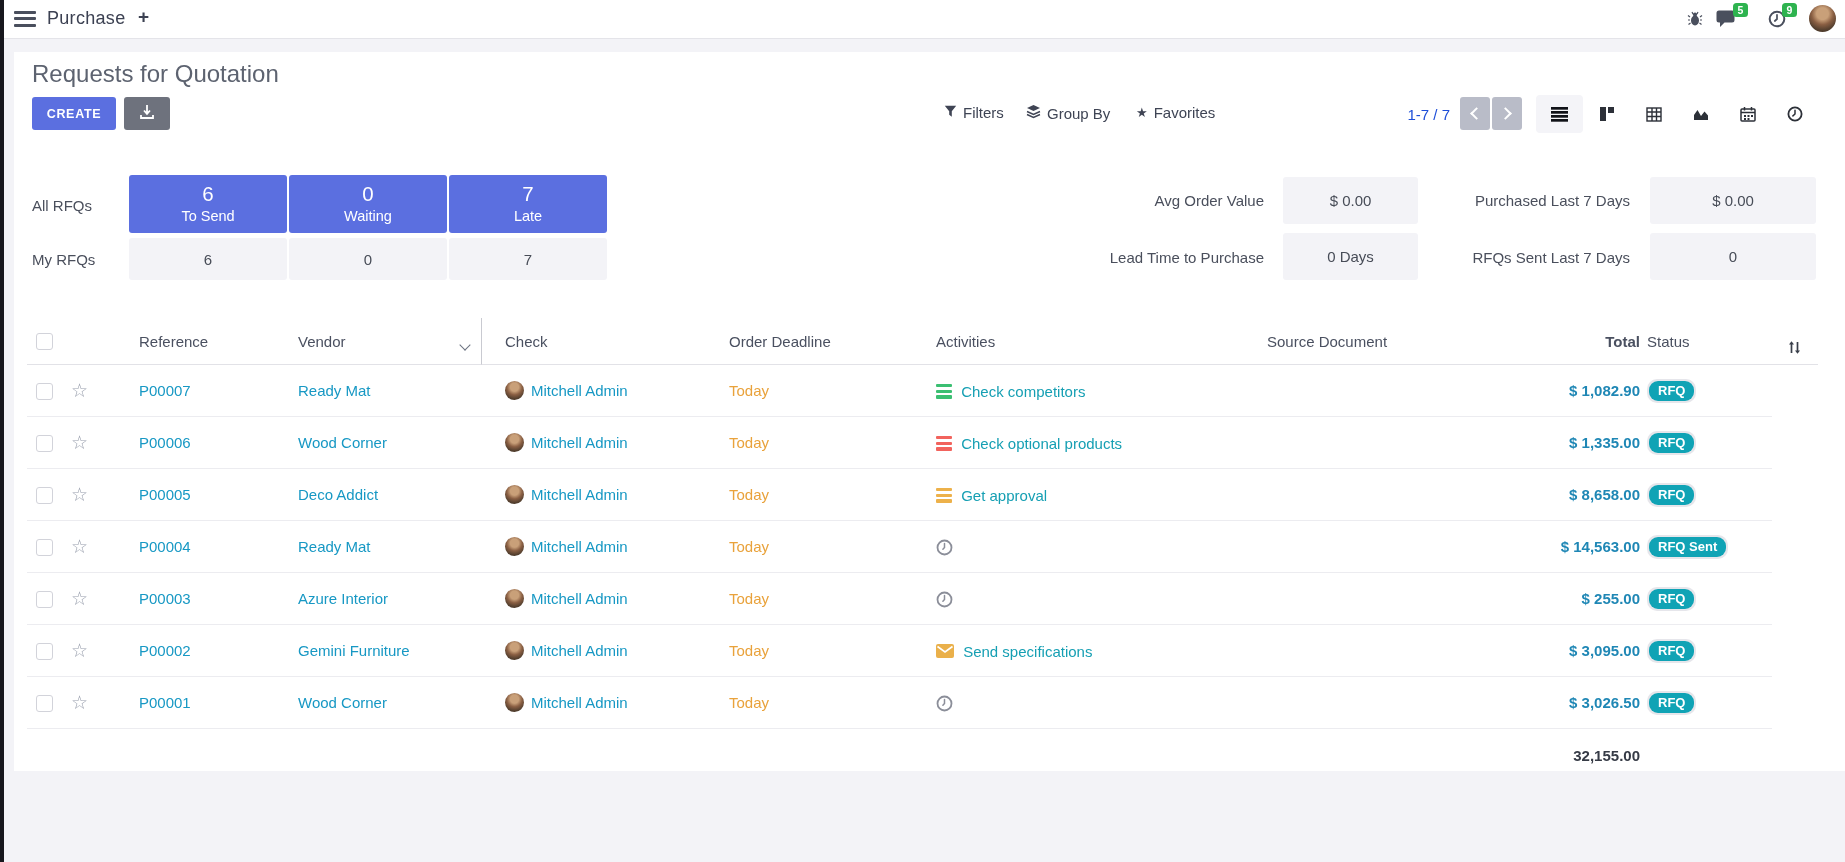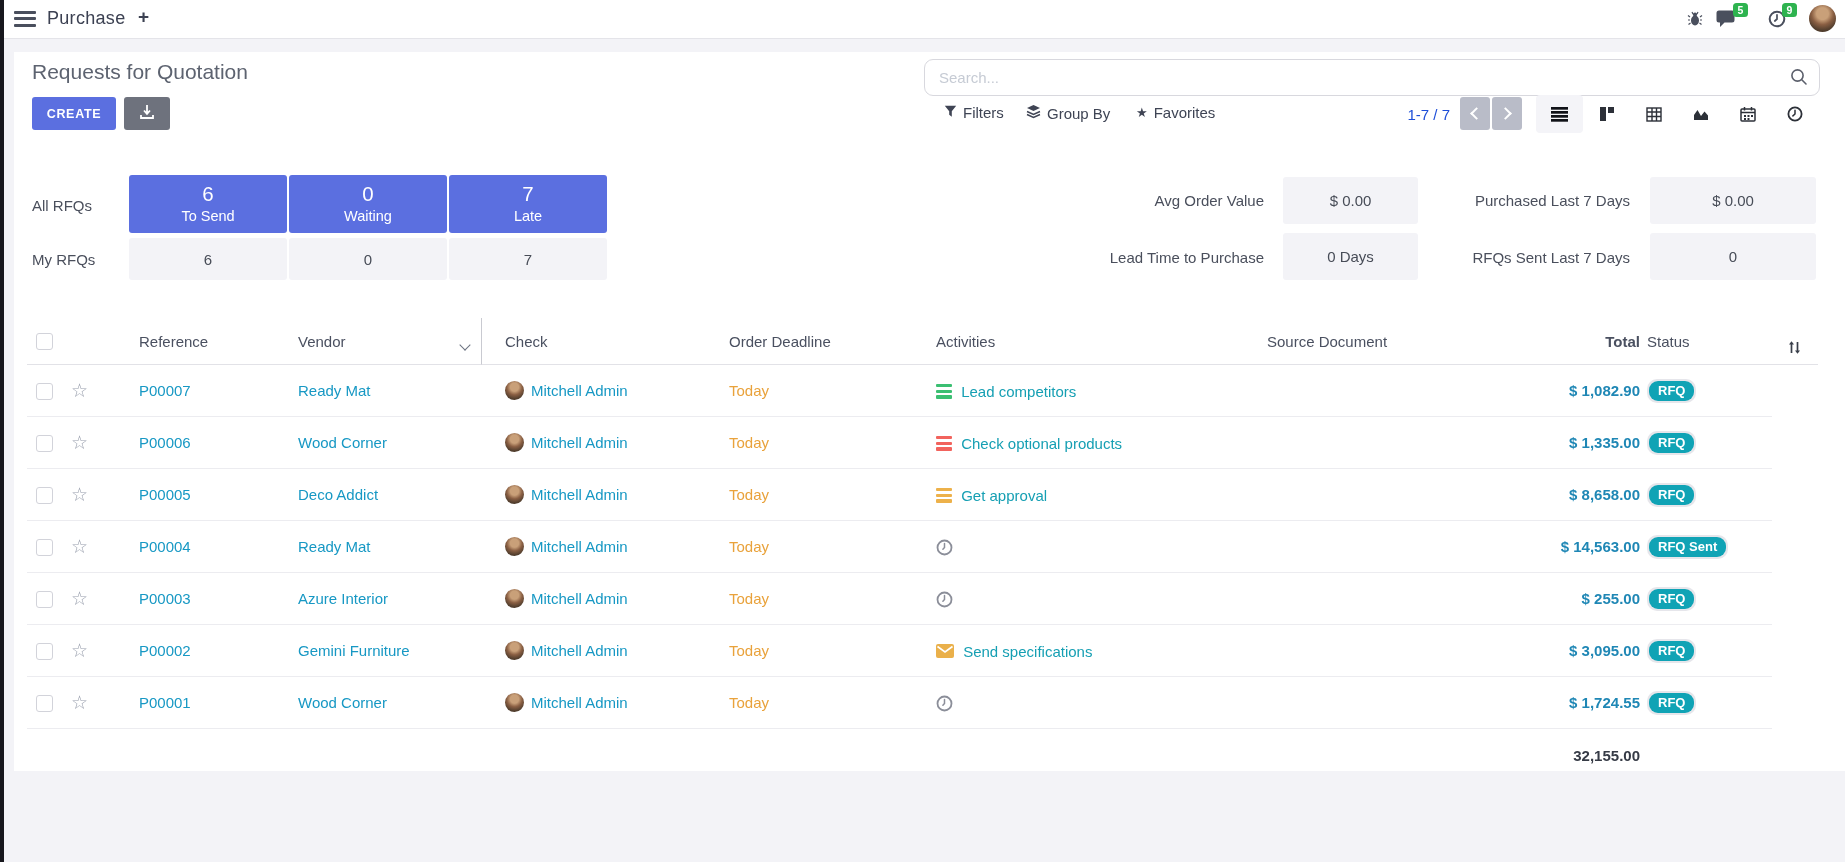--- a/index.html
+++ b/index.html
@@ -16,21 +16,21 @@
   .tb-icon{position:absolute;top:10px;cursor:pointer;}
   .tb-badge{position:absolute;top:3px;background:#2eb34f;color:#fff;font-size:10.5px;font-weight:bold;
             padding:1px 4.5px;border-radius:3.5px;z-index:2;line-height:12px;}
   .tb-avatar{position:absolute;left:1809px;top:5px;width:27px;height:27px;border-radius:50%;cursor:pointer;
      background:radial-gradient(circle at 50% 32%,#c9a079 0 26%,#8a5f43 48%,#55402f 72%,#33281e 100%);}
 
   
   .card{position:absolute;left:14px;top:52px;right:0;height:719px;background:#fff;}
 
   
-  .pagetitle{position:absolute;left:32px;top:60px;font-size:21px;color:#5d6370;}
+  .pagetitle{position:absolute;left:32px;top:60px;font-size:24px;color:#5d6370;}
   .searchwrap{position:absolute;left:924px;top:59px;width:894px;height:35px;border:1px solid #d8d8de;border-radius:9px;background:#fff;}
   .searchwrap input{position:absolute;left:0;top:0;width:100%;height:100%;border:none;outline:none;background:transparent;
      padding:0 40px 0 14px;font-family:"Liberation Sans",sans-serif;font-size:15px;color:#333;caret-color:#222;box-sizing:border-box;}
   .searchwrap input::placeholder{color:#c6cbd4;}
   .search-glass{position:absolute;right:11px;top:8px;}
 
   .btn-create{position:absolute;left:32px;top:97px;width:84px;height:33px;background:#5b6fe0;color:#fff;border:none;border-radius:3px;
      font-family:"Liberation Sans",sans-serif;font-size:12.5px;font-weight:bold;letter-spacing:.7px;cursor:pointer;}
   .btn-export{position:absolute;left:124px;top:97px;width:46px;height:33px;background:#6e727d;border:none;border-radius:3px;cursor:pointer;
      display:flex;align-items:center;justify-content:center;}
@@ -142,29 +142,20 @@
       <path d="M9 4.8 V9 L6.8 11" stroke="#4a4f5d" stroke-width="1.7" fill="none" stroke-linecap="round"></path>
         </svg>
     </span>
     <span class="tb-badge" style="left:1782px;">9</span>
 
     <div class="tb-avatar"></div>
   </div>
 
   <div class="pagetitle">Requests for Quotation</div>
 
-  <div class="searchwrap">
-    <input autofocus="" placeholder="Search..." style="">
-    <span class="search-glass">
-      <svg width="18" height="18" viewBox="0 0 18 18">
-          <circle cx="7.5" cy="7.5" r="5.6" fill="none" stroke="#5b5f6b" stroke-width="1.6"></circle>
-      <path d="M11.8 11.8 L16 16" stroke="#5b5f6b" stroke-width="1.6" stroke-linecap="round"></path>
-        </svg>
-    </span>
-  </div>
 
   <button class="btn-create">CREATE</button>
   <button class="btn-export">
     <span>
       <svg width="16" height="16" viewBox="0 0 16 16">
           <path d="M8 1 V9 M5 6.5 L8 9.8 11 6.5" stroke="#fff" stroke-width="1.8" fill="none"></path>
       <path d="M2 11 v3 h12 v-3" stroke="#fff" stroke-width="1.8" fill="none"></path>
         </svg>
     </span>
   </button>
@@ -331,21 +322,21 @@
     <td class="c-buyer"><span class="avatar-sm"></span><a class="lnk">Mitchell Admin</a></td>
     <td class="c-deadline"><span class="today">Today</span></td>
     <td class="c-activity">
       <span class="act-variant tasks green">
                 <i></i>
                 <i></i>
                 <i></i>
               </span>
       
       
-      <a class="actlnk">Lead competitors</a>
+      <a class="actlnk">Check competitors</a>
     </td>
     <td class="c-source"></td>
     <td class="c-total"><span class="money">$ 1,082.90</span></td>
     <td class="c-status"><span class="badge-wrap"><span class="badge">RFQ</span></span></td>
   </tr>
 
   <tr>
     <td><span class="cb"></span></td>
     <td><span class="star">☆</span></td>
     <td class="c-ref"><a class="lnk">P00006</a></td>
@@ -462,21 +453,21 @@
     <td class="c-activity">
       
       <svg class="act-variant" width="17" height="17" viewBox="0 0 17 17">
                 <circle cx="8.5" cy="8.5" r="7" fill="none" stroke="#8b8e99" stroke-width="1.8"></circle>
                 <path d="M8.5 4.6 V8.5 L6.9 10.2" stroke="#8b8e99" stroke-width="1.5" fill="none" stroke-linecap="round"></path>
               </svg>
       
       <a class="actlnk"></a>
     </td>
     <td class="c-source"></td>
-    <td class="c-total"><span class="money">$ 1,724.55</span></td>
+    <td class="c-total"><span class="money">$ 3,026.50</span></td>
     <td class="c-status"><span class="badge-wrap"><span class="badge">RFQ</span></span></td>
   </tr>
 </tbody>
       <tfoot>
         <tr>
           <td colspan="9" class="f-total">32,155.00</td>
           <td colspan="2"></td>
         </tr>
       </tfoot>
     </table>

